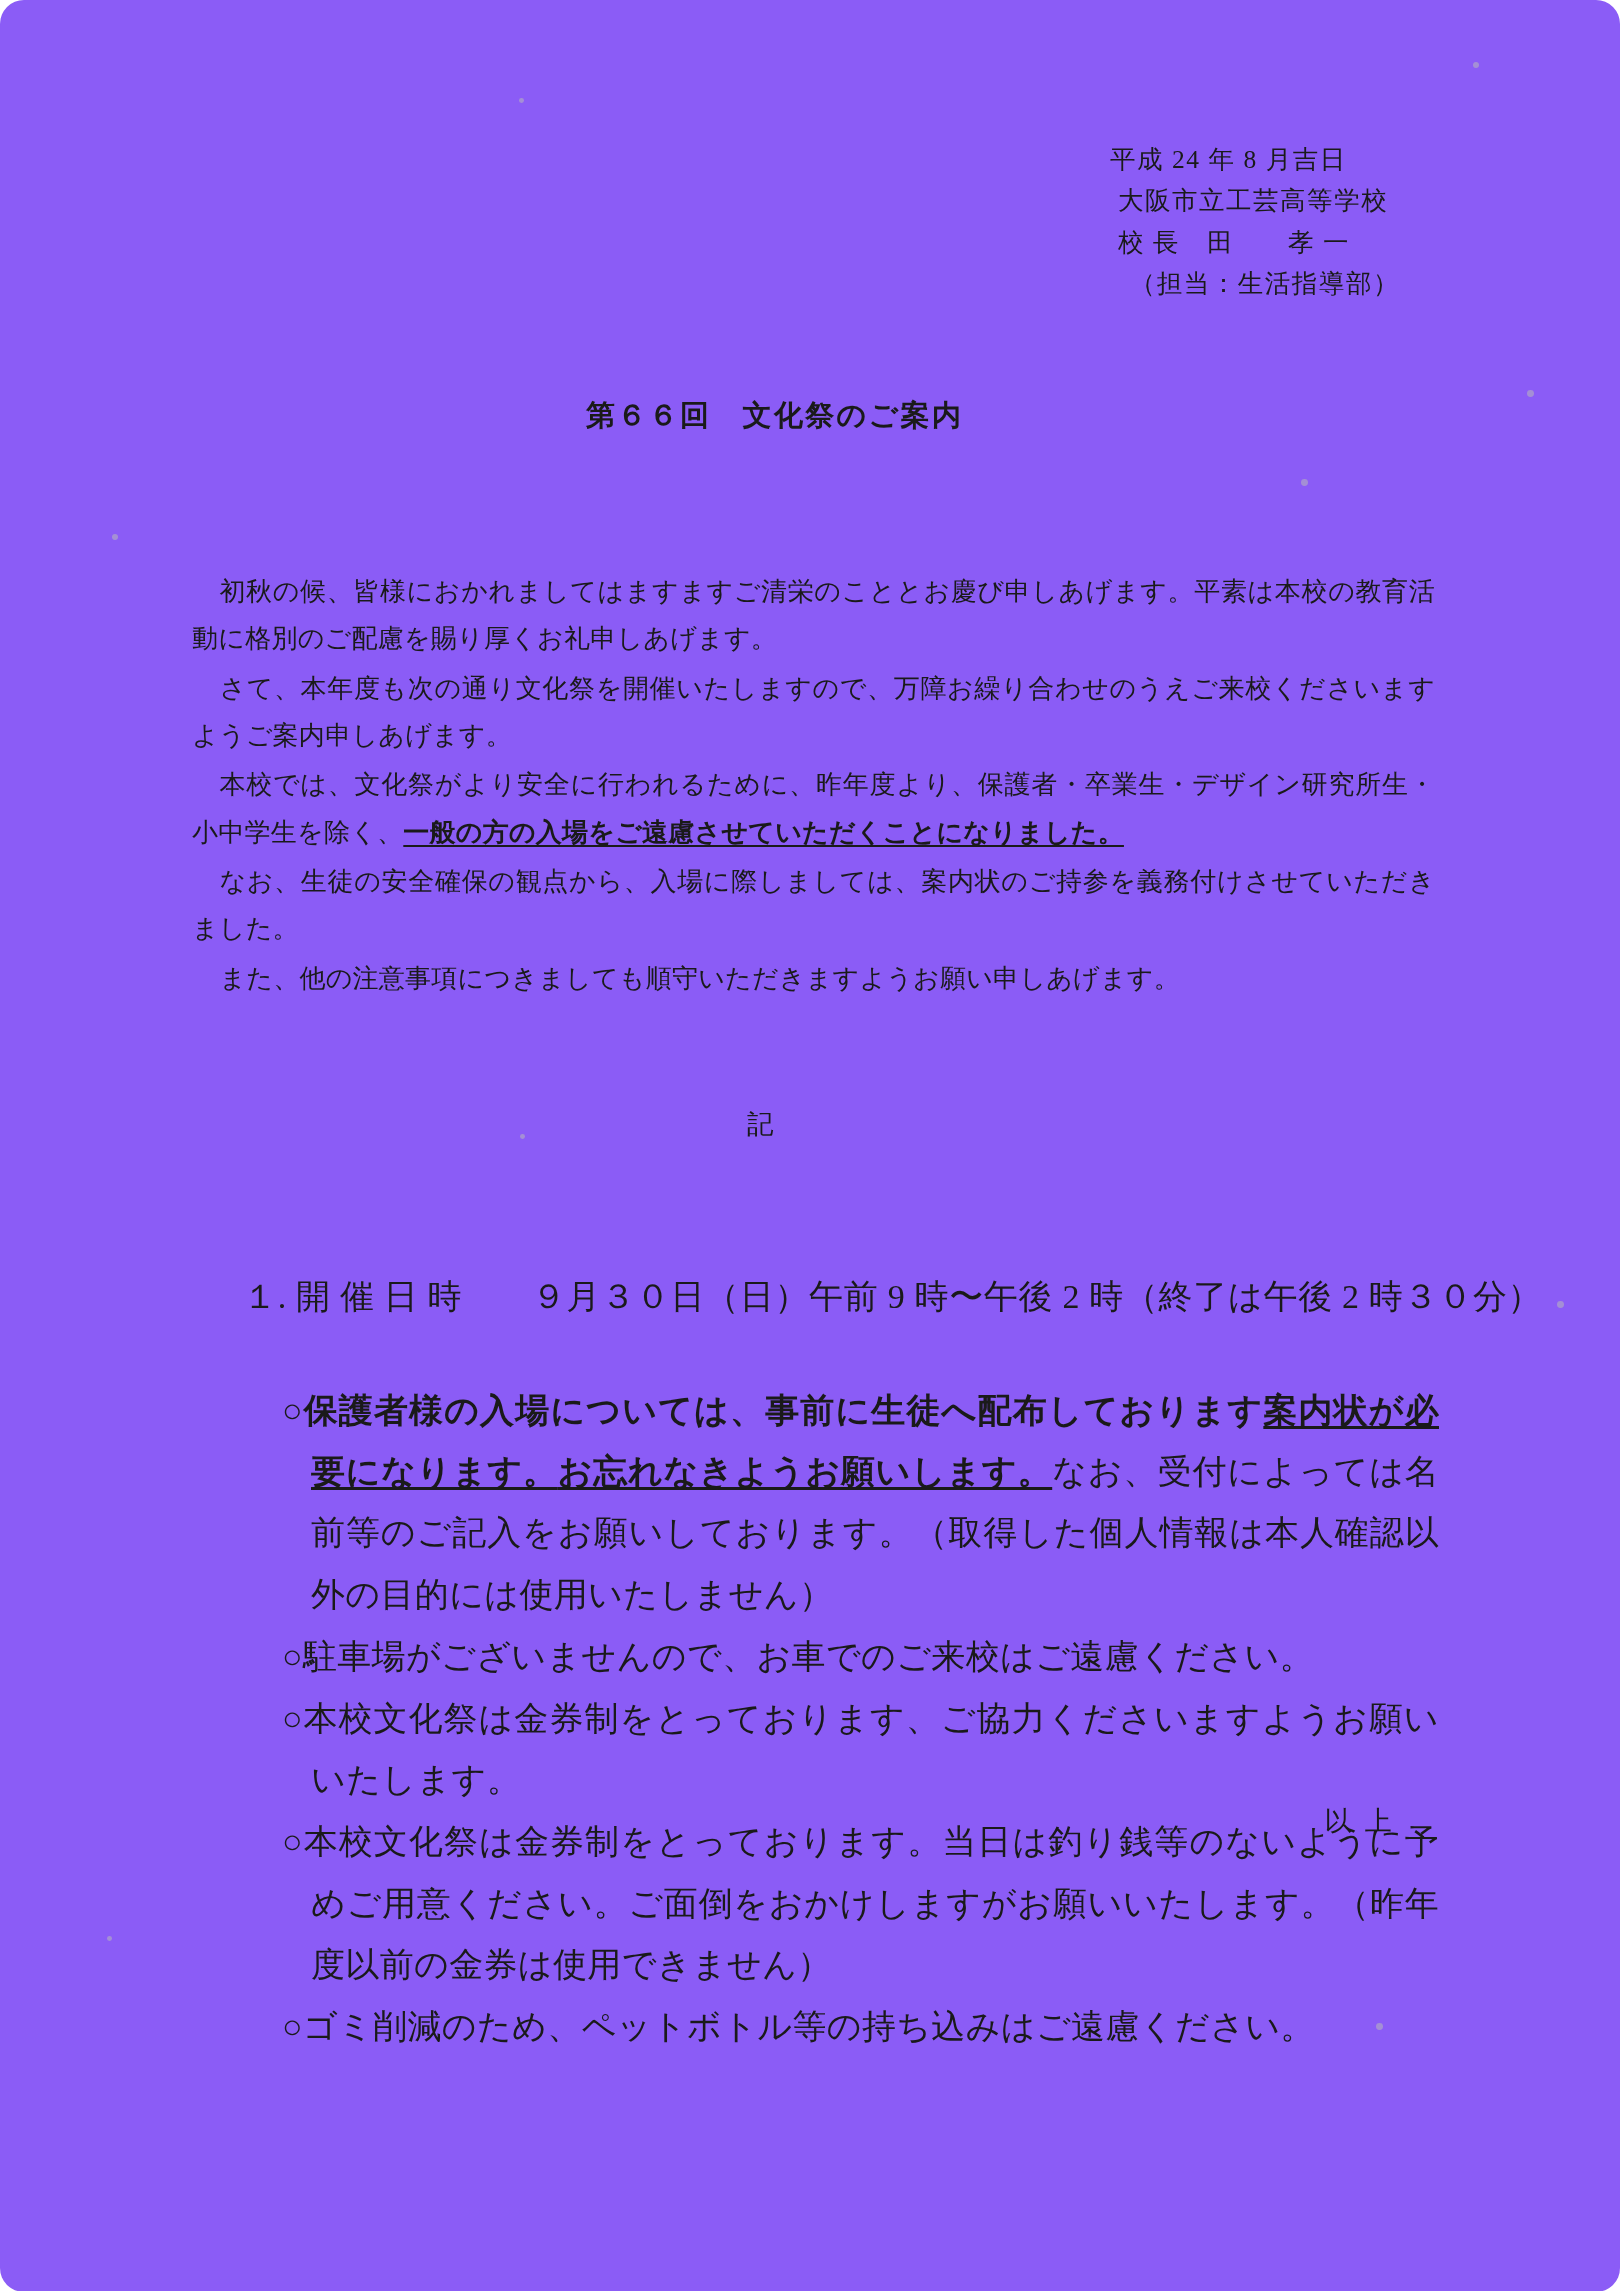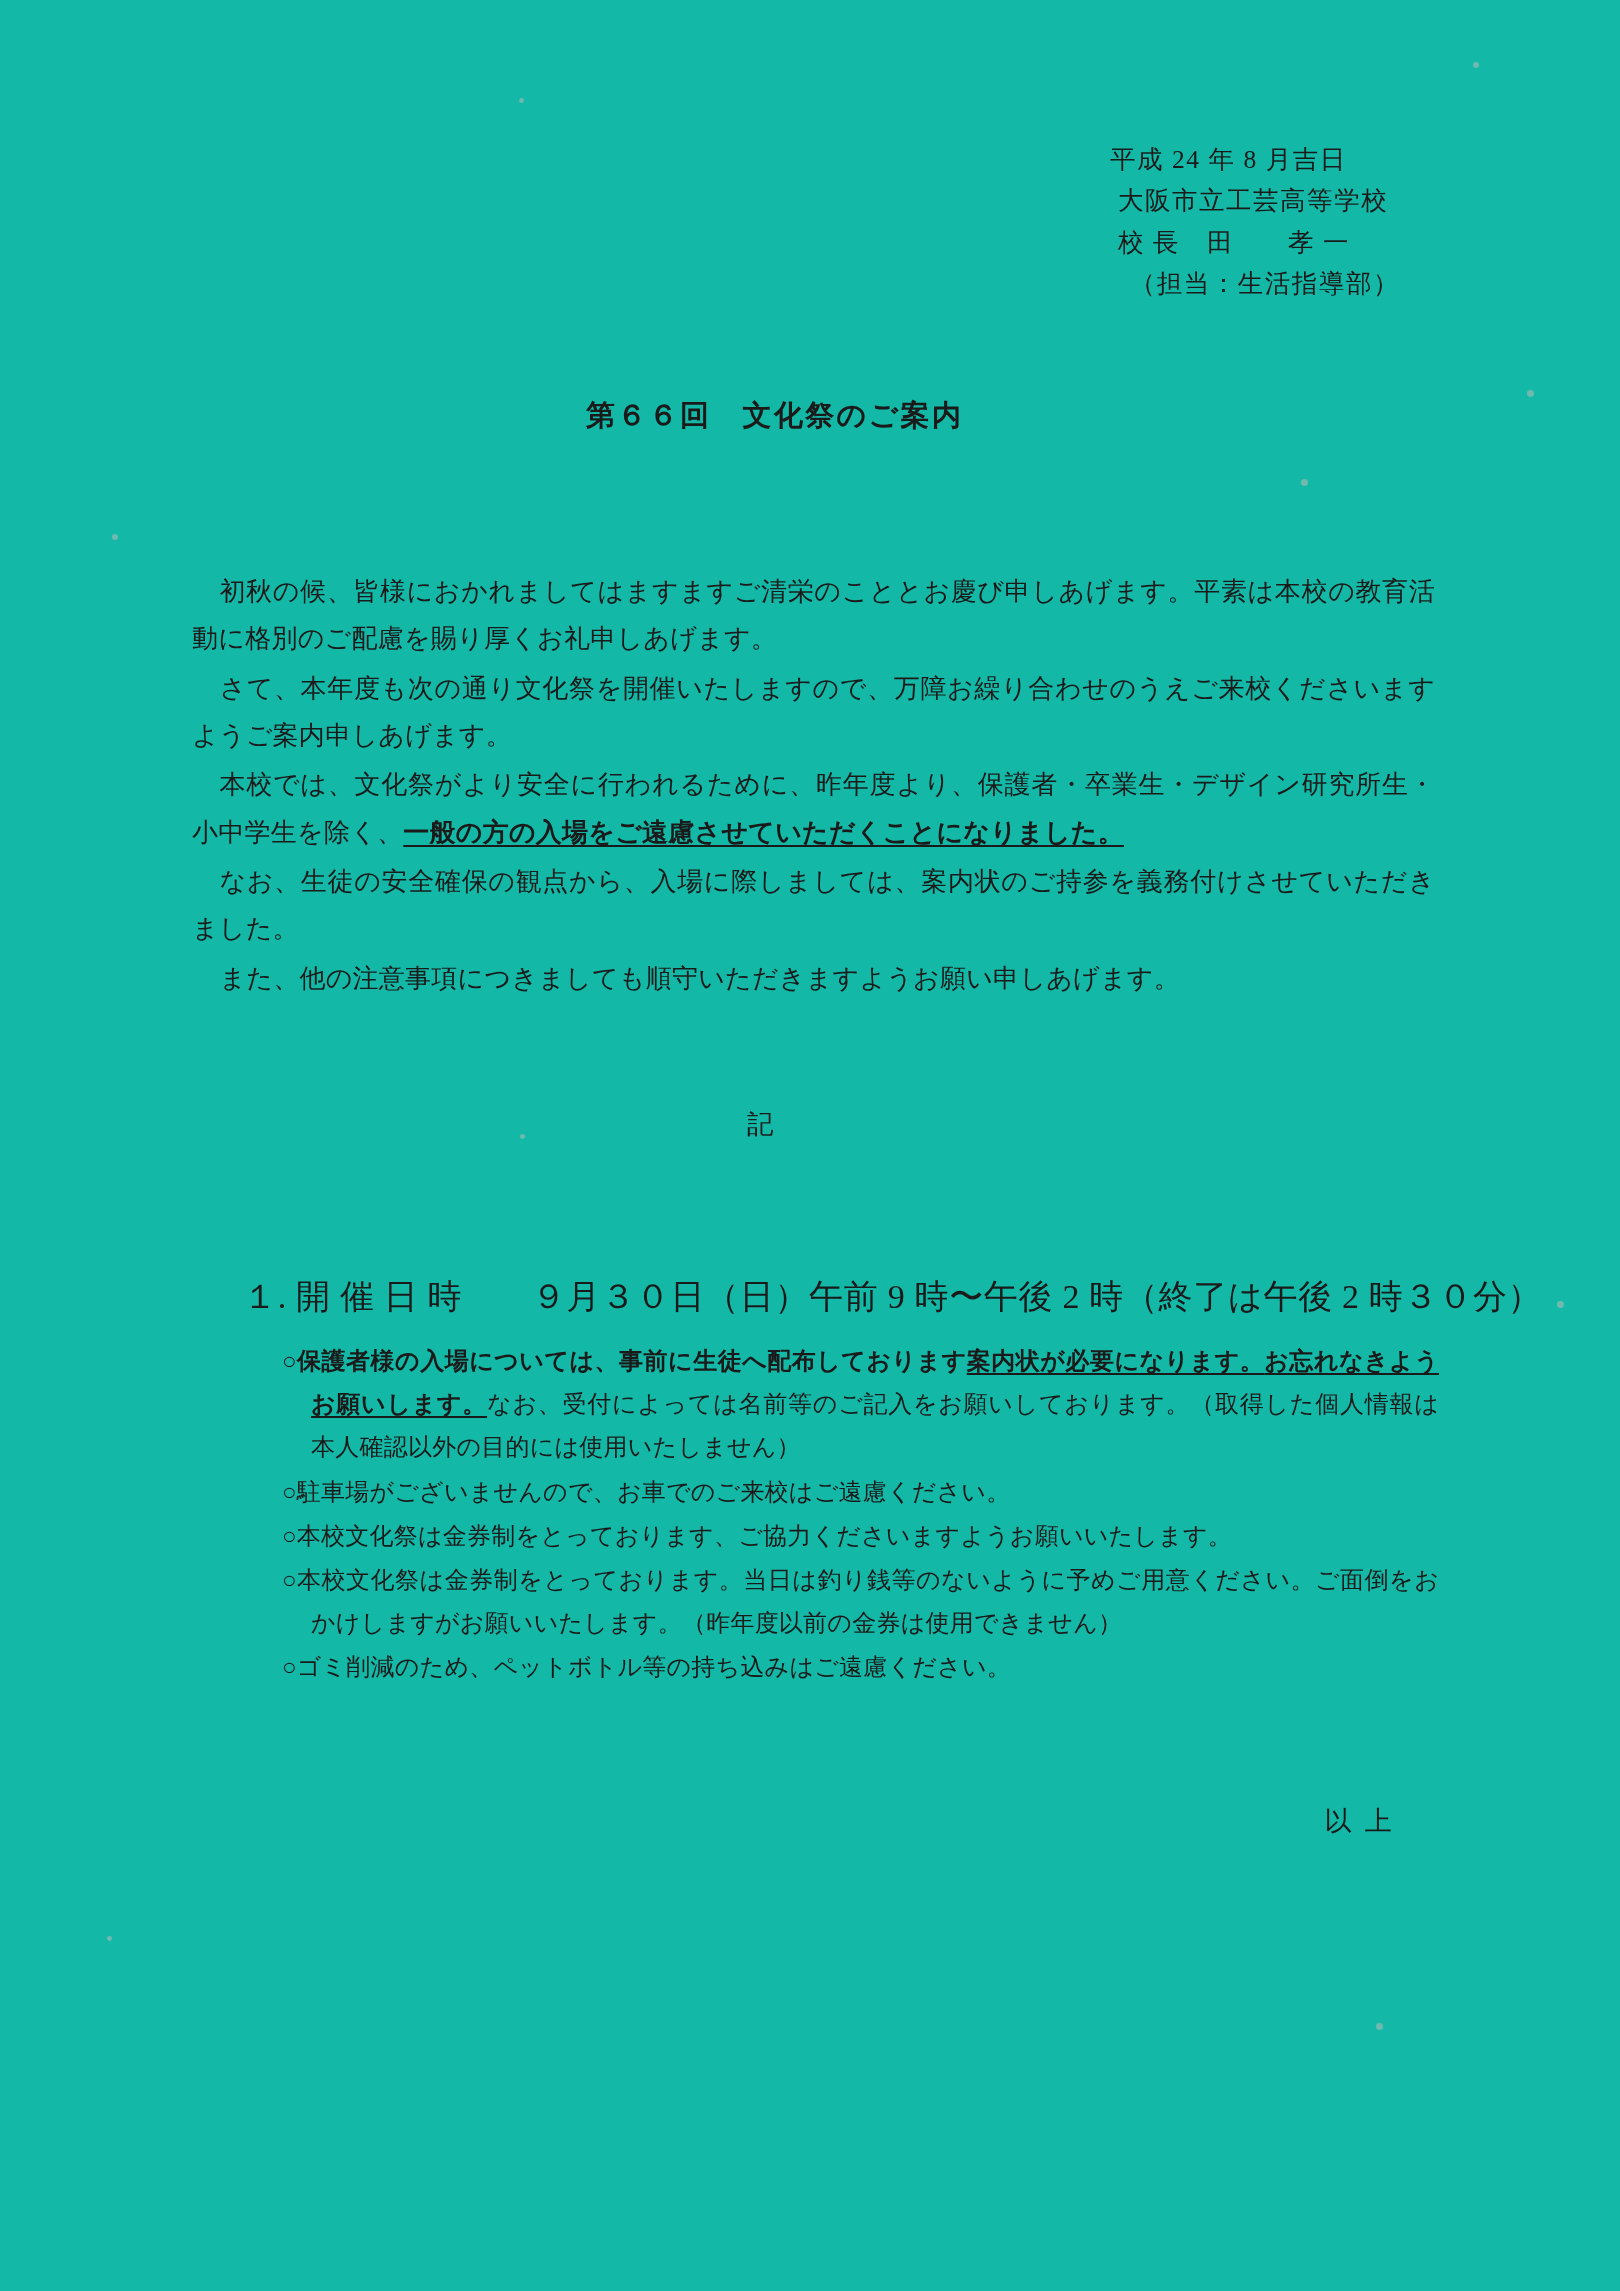--- a/index.html
+++ b/index.html
@@ -13,21 +13,22 @@
     position: relative;
     font-family: "Liberation Serif", "DejaVu Serif", serif;
     color: #1a1a1a;
     overflow: hidden;
   }
   .page {
     position: absolute;
     top: 0; left: 0;
     width: 1620px;
     height: 2292px;
-    background: #14b8a6;
+    background: #8b5cf6;
+    border-radius: 24px;
   }
   
   .speck {
     position: absolute;
     background: #b9b9b9;
     border-radius: 50%;
     opacity: .55;
   }
   .content {
     position: absolute;
@@ -93,24 +94,24 @@
     position: absolute;
     top: 1274px;
     left: 243px;
     font-size: 34px;
     letter-spacing: .02em;
     white-space: pre;
   }
 
   .notes {
     position: absolute;
-    top: 1340px;
+    top: 1380px;
     left: 282px;
     width: 1157px;
-    font-size: 24px;
+    font-size: 34px;
     line-height: 1.8;
     letter-spacing: .01em;
   }
   .note {
     position: relative;
     margin: 0 0 1px 0;
     padding-left: 0;
     text-align: justify;
   }
   .note .hang {

